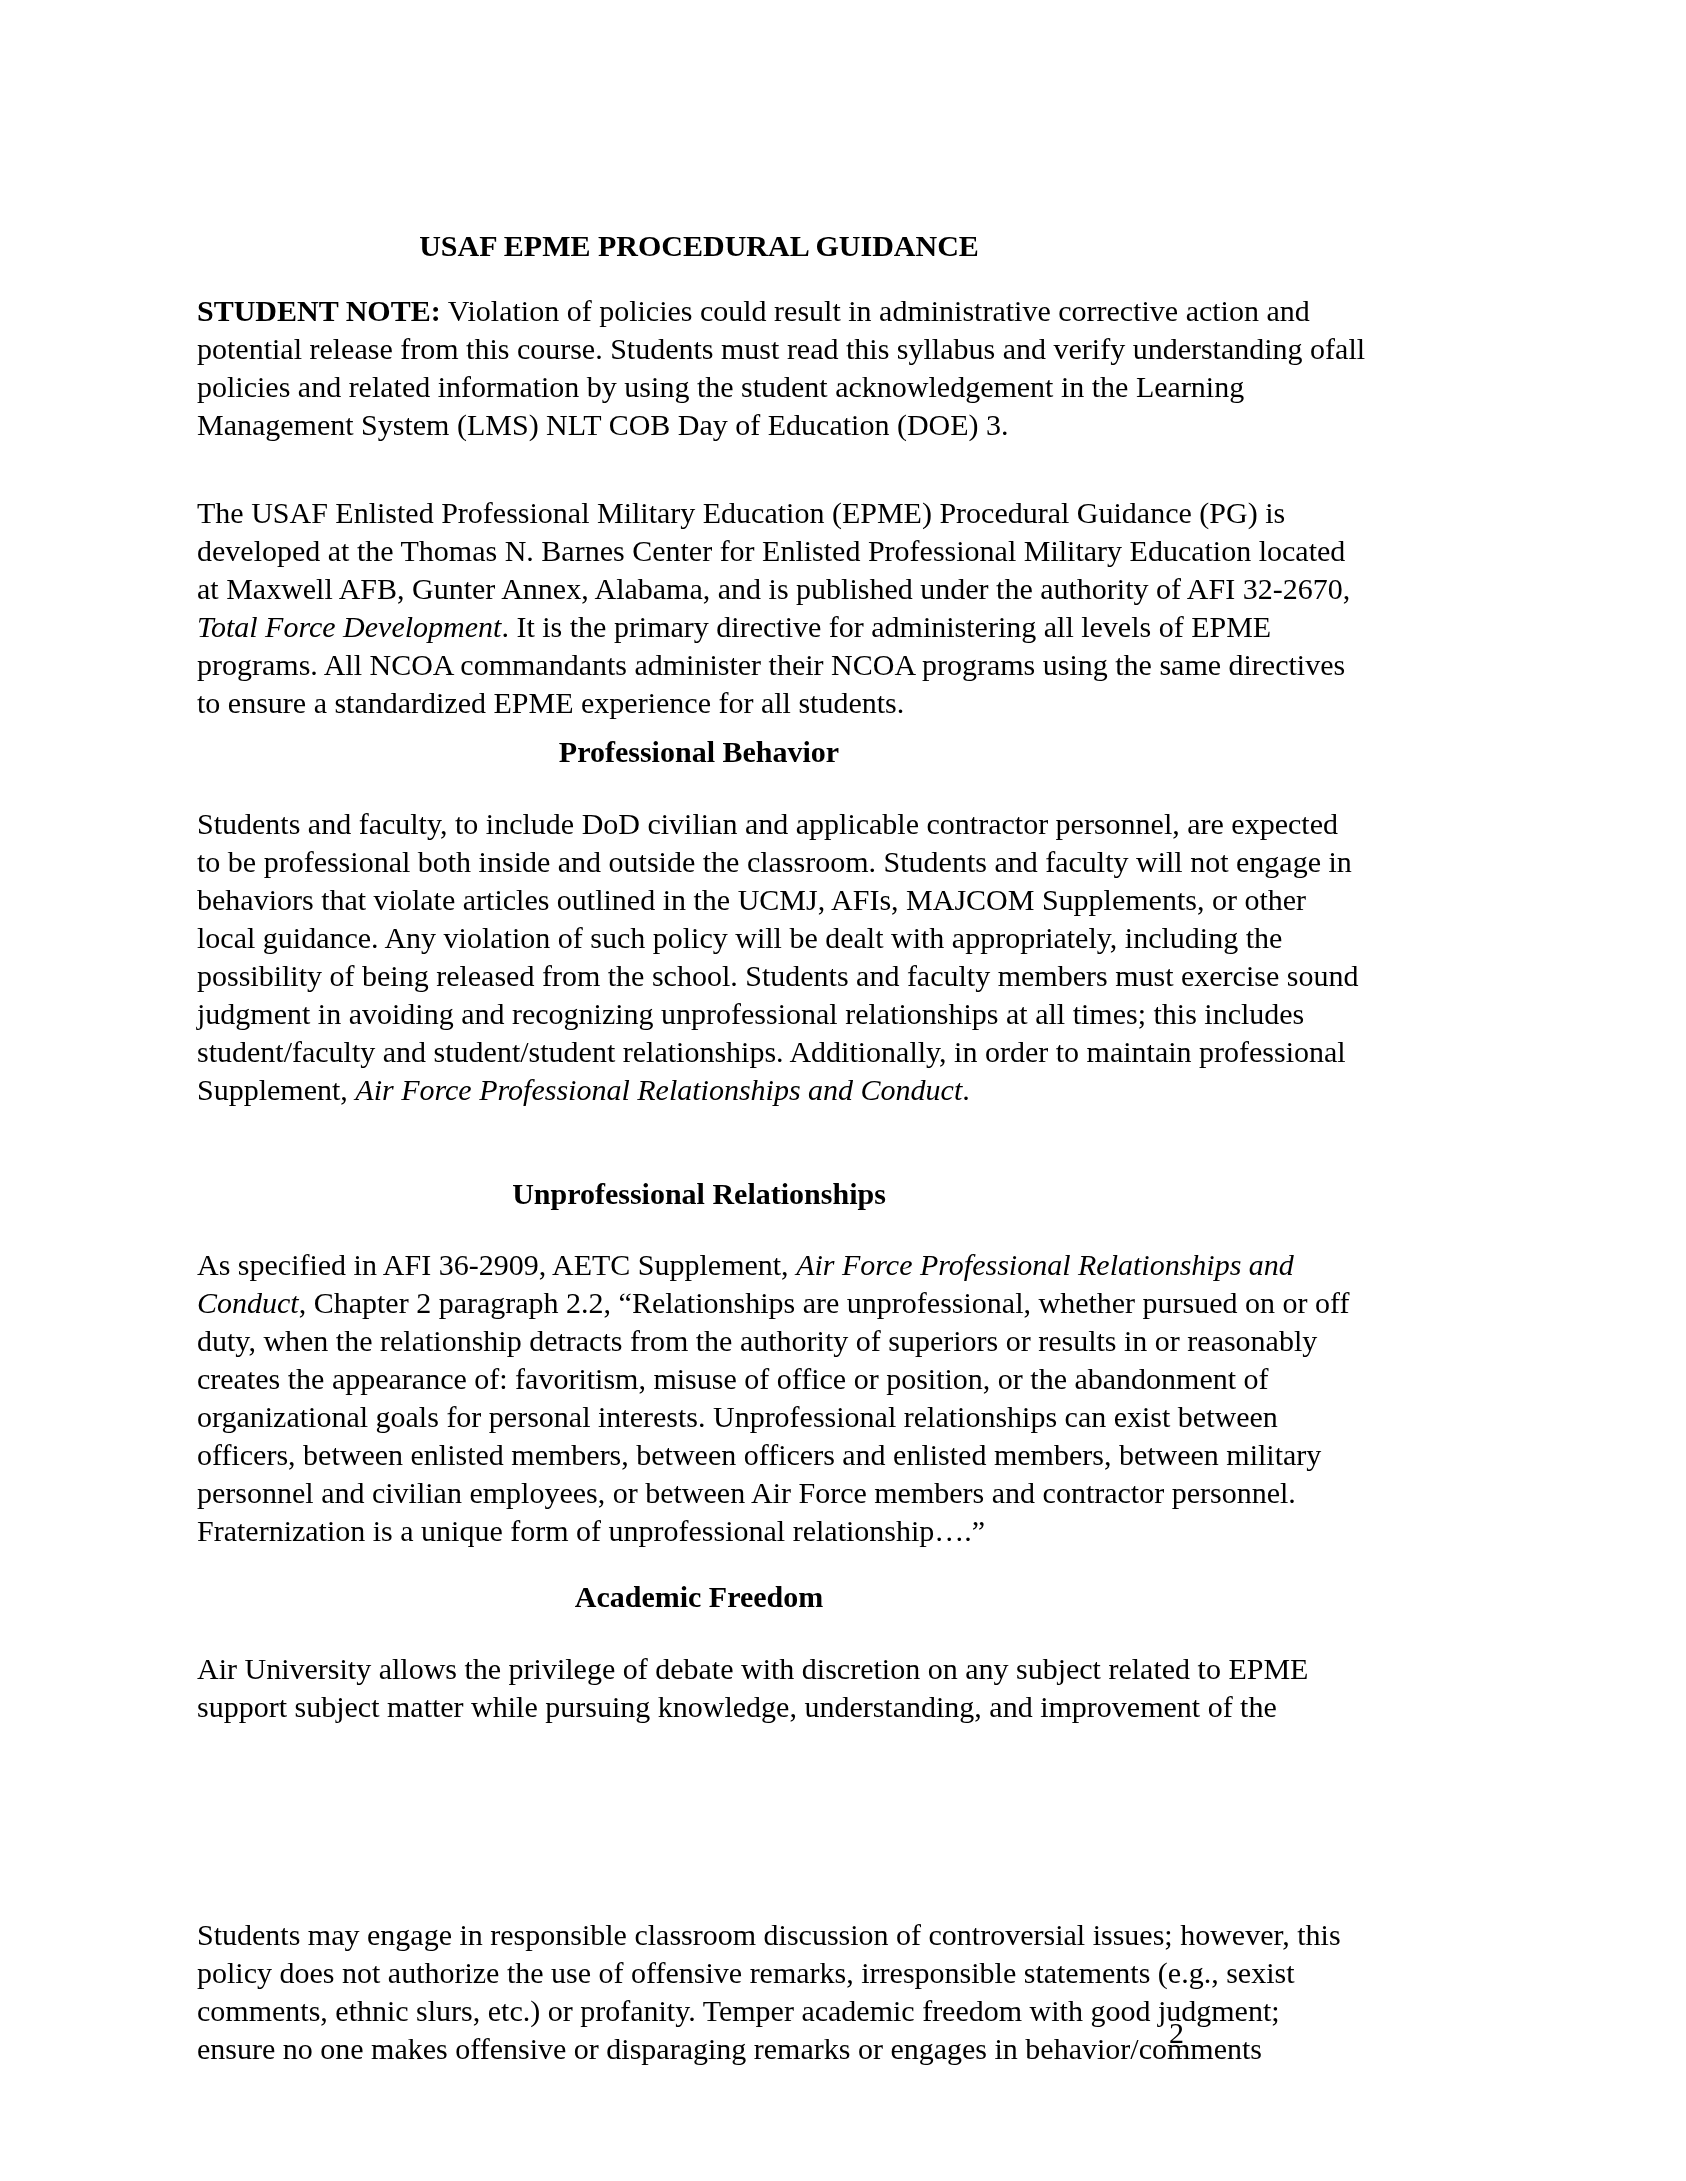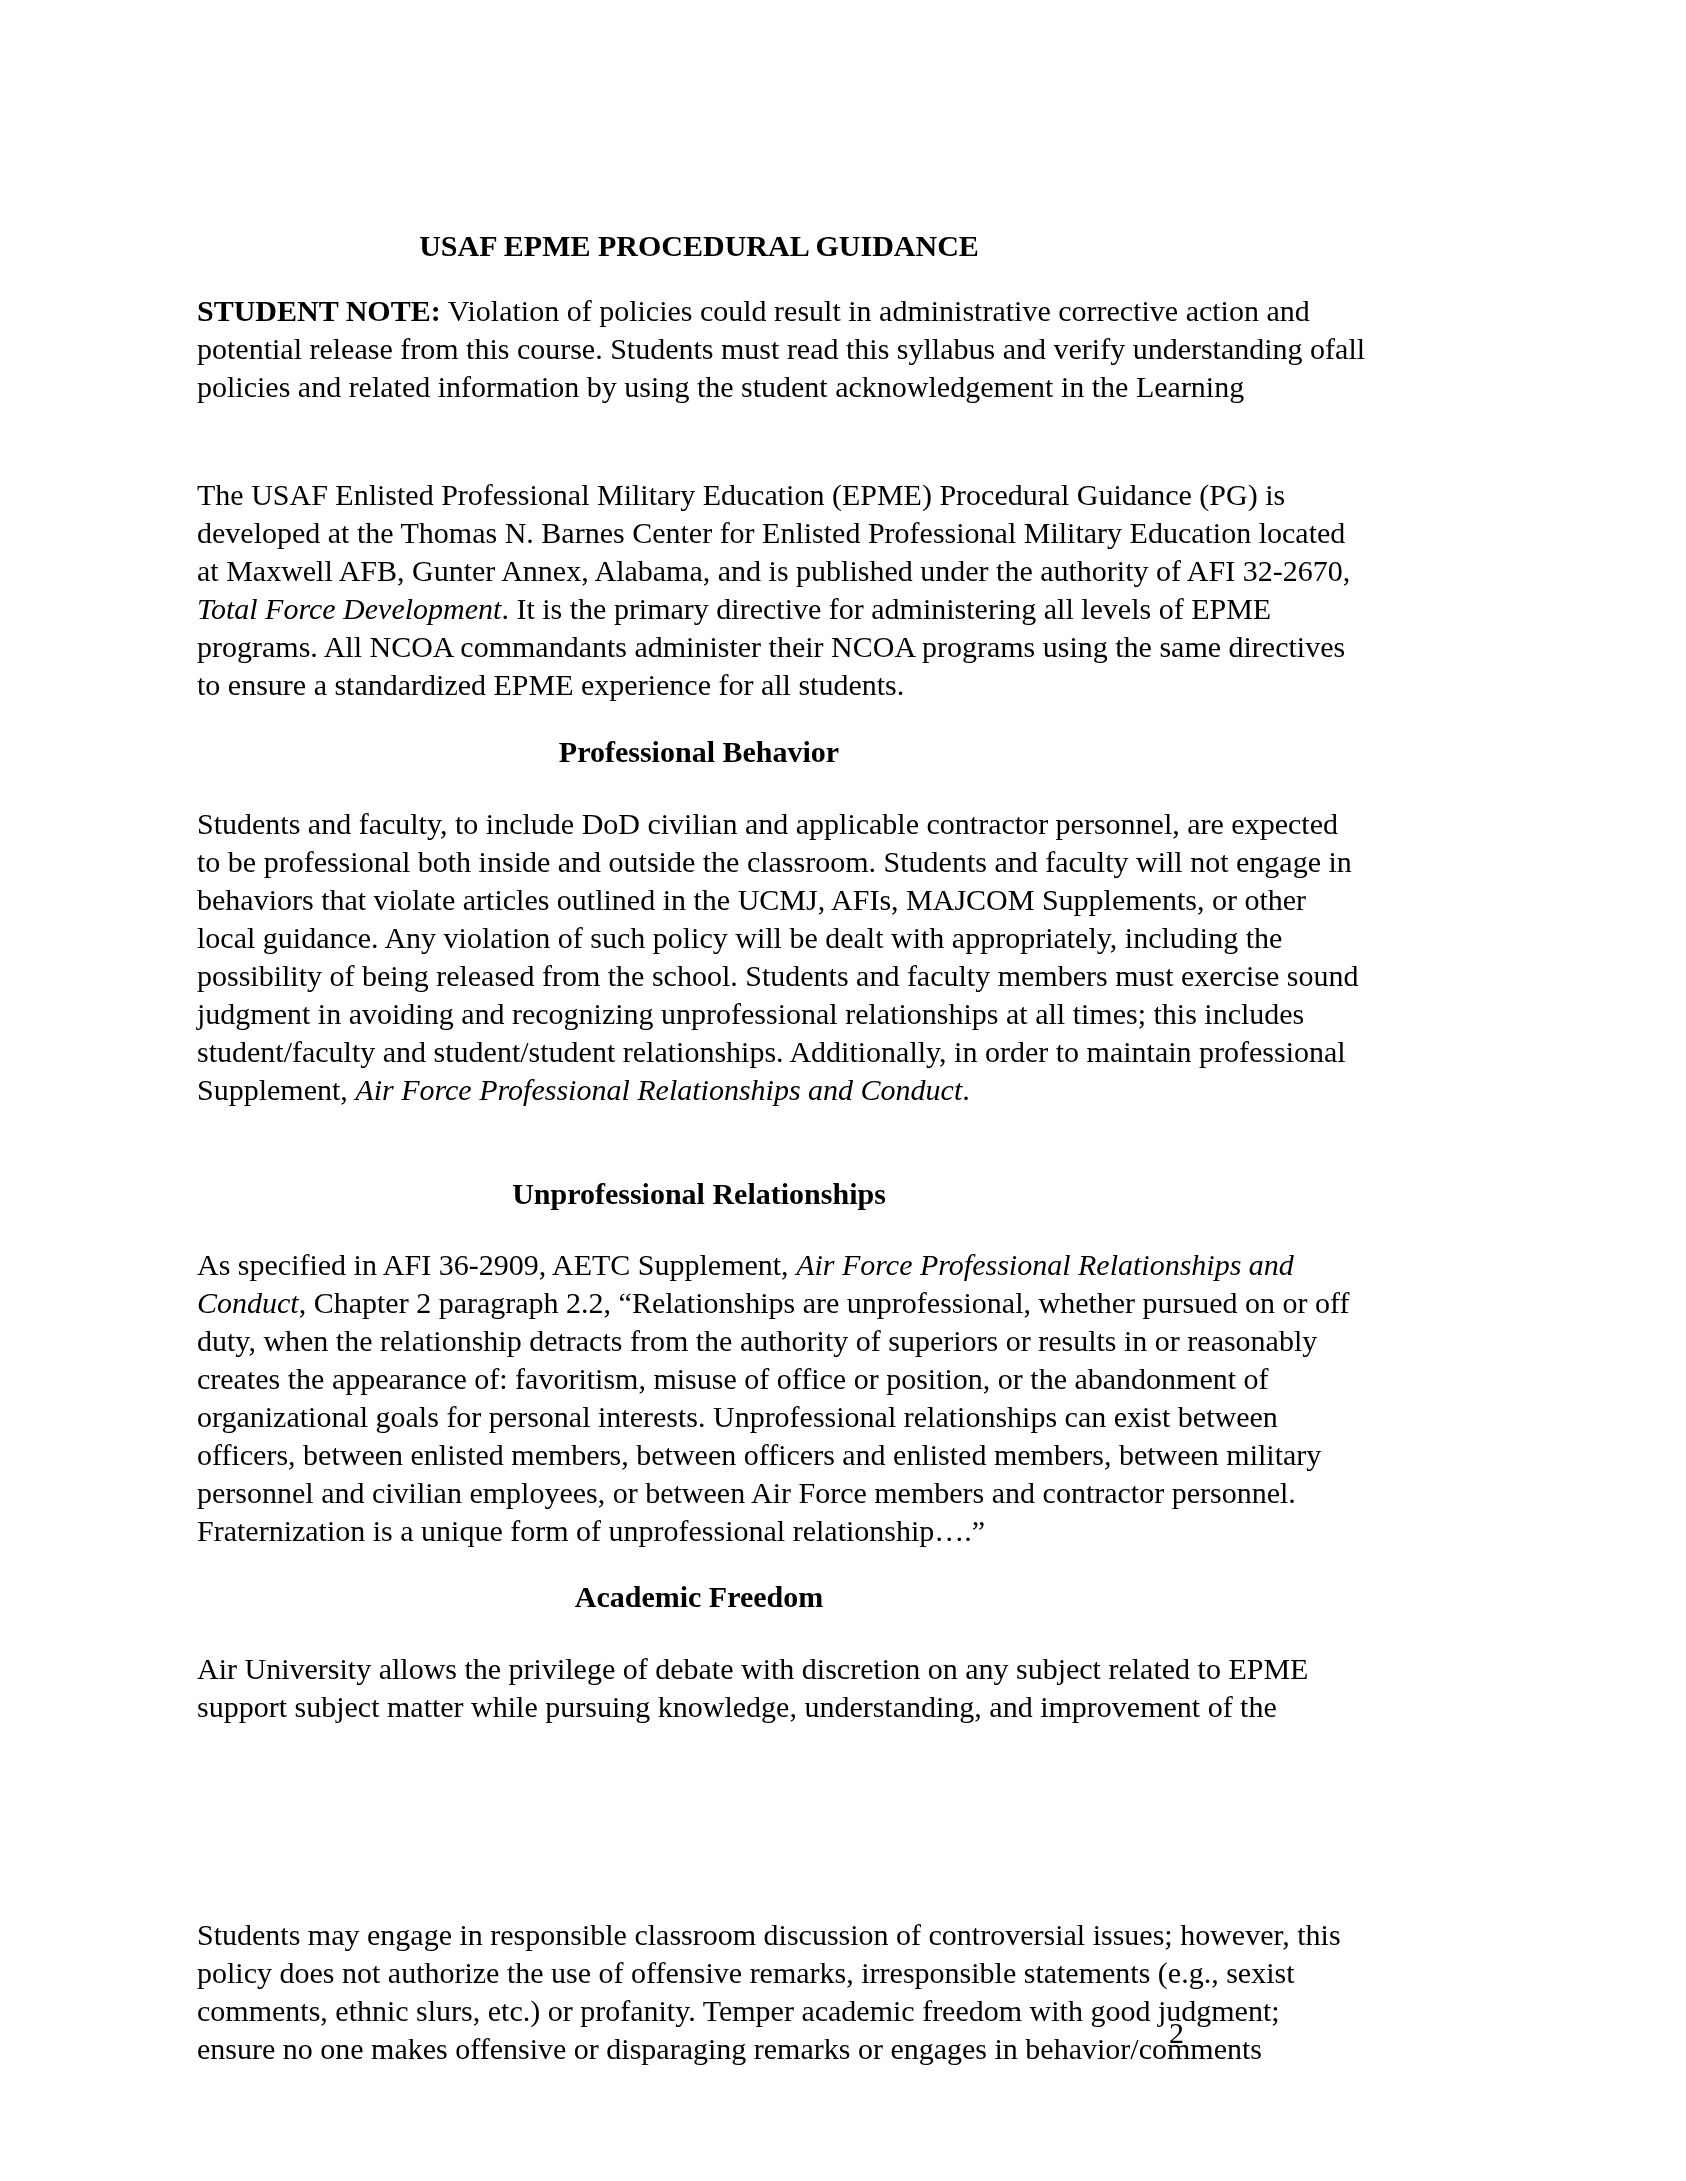--- a/index.html
+++ b/index.html
@@ -20,23 +20,24 @@
 </head>
 <body>
 
 <div class="page">
   <h1 class="title">USAF EPME PROCEDURAL GUIDANCE</h1>
 
   <p class="block" style="top:260px">
     <span class="line"><b>STUDENT NOTE:</b><span> Violation of policies could result in administrative corrective action and</span></span>
     <span class="line">potential release from this course. Students must read this syllabus and verify understanding ofall</span>
     <span class="line">policies and related information by using the student acknowledgement in the Learning</span>
+    <span class="line">Management System (LMS) NLT COB Day of Education (DOE) 3.</span>
   </p>
 
-  <p class="block" style="top:444px">
+  <p class="block" style="top:462px">
     <span class="line">The USAF Enlisted Professional Military Education (EPME) Procedural Guidance (PG) is</span>
     <span class="line">developed at the Thomas N. Barnes Center for Enlisted Professional Military Education located</span>
     <span class="line">at Maxwell AFB, Gunter Annex, Alabama, and is published under the authority of AFI 32-2670,</span>
     <span class="line"><i>Total Force Development</i><span>. It is the primary directive for administering all levels of EPME</span></span>
     <span class="line">programs. All NCOA commandants administer their NCOA programs using the same directives</span>
     <span class="line">to ensure a standardized EPME experience for all students.</span>
   </p>
 
   <h2 class="heading" style="top:703px">Professional Behavior</h2>
 

